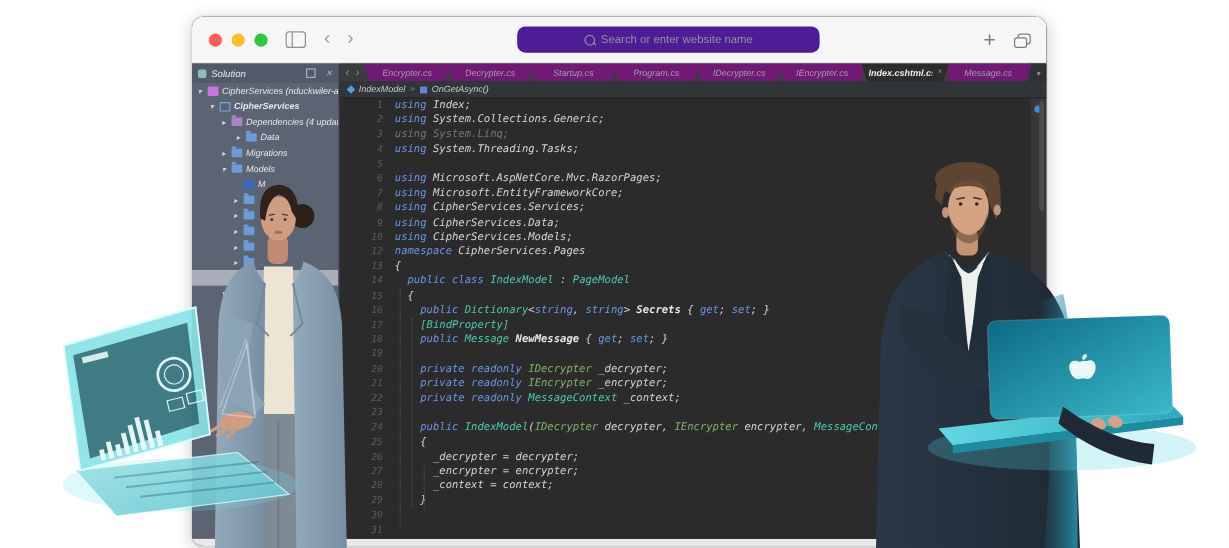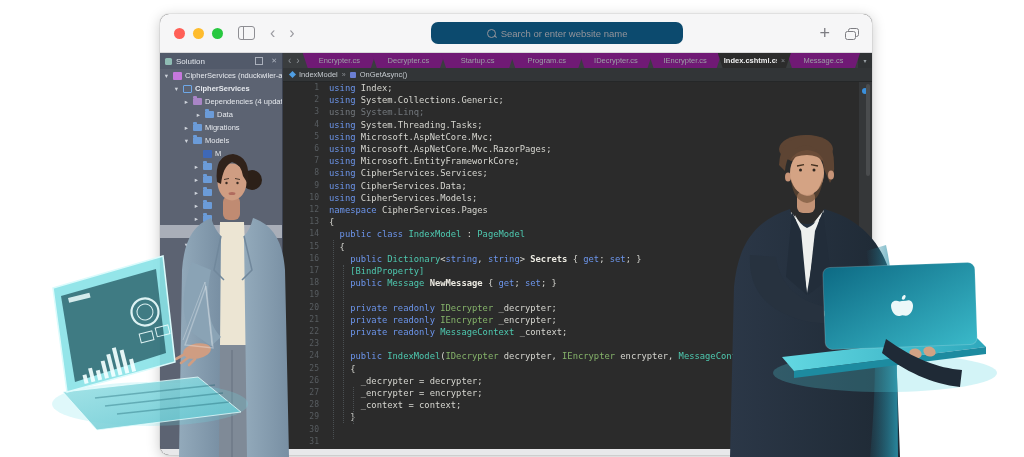--- a/index.html
+++ b/index.html
@@ -9,31 +9,31 @@
   .window{position:absolute;left:160px;top:14px;width:712px;height:441px;border-radius:9px;
           background:#2b2b2b;box-shadow:0 3px 14px rgba(0,0,0,.22),0 0 0 1px rgba(0,0,0,.06);
           overflow:hidden;display:flex;flex-direction:column;}
   .chrome{height:38px;background:#f6f6f7;border-bottom:1px solid #d9d9db;display:flex;
           align-items:center;padding:0 14px;gap:9px;flex:none;}
   .tl{width:11px;height:11px;border-radius:50%;}
   .tl+.tl{margin-left:-1px;}
   .sbtoggle{width:15px;height:12px;border:1.5px solid #8e8e93;border-radius:3px;position:relative;margin-left:6px;}
   .sbtoggle::before{content:"";position:absolute;left:4px;top:0;bottom:0;border-left:1.5px solid #8e8e93;}
   .nav{display:flex;gap:14px;margin-left:6px;font-size:16px;color:#9a9aa0;}
-  .searchpill{margin:0 auto;width:252px;height:22px;border-radius:7px;background:#0c4a6e;
+  .searchpill{margin:0 auto;width:252px;height:22px;border-radius:7px;background:#4c1d95;
               display:flex;align-items:center;justify-content:center;gap:5px;color:#94949a;font-size:9.5px;}
   .mag{width:7px;height:7px;border:1.2px solid #94949a;border-radius:50%;position:relative;flex:none;}
   .mag::after{content:"";position:absolute;left:6px;top:6px;width:3px;border-top:1.2px solid #94949a;transform:rotate(45deg);}
   .plus{font-size:18px;color:#7d7d82;margin-right:6px;}
   .tabsov{width:13px;height:11px;position:relative;}
   .tabsov i{position:absolute;border:1.4px solid #7d7d82;border-radius:2.5px;display:block;}
   .tabsov i:first-child{left:3px;top:0;width:9px;height:7px;background:#f6f6f7;}
   .tabsov i:last-child{left:0;top:3px;width:9px;height:7px;background:#f6f6f7;}
   
-  .main{flex:1;display:flex;min-height:0;}
+  .main{flex:1;display:flex;min-height:0;font-style:italic;}
   .sidebar{width:122px;flex:none;background:#5c6372;color:#e6e9ee;font-size:7.5px;
            border-right:1px solid #3c4250;display:flex;flex-direction:column;}
   .sbhead{height:16px;background:#525a6a;display:flex;align-items:center;gap:4px;padding:0 5px;
           font-size:8px;color:#e2e6ed;flex:none;}
   .sbhead .hic{width:7px;height:7px;border-radius:1.5px;background:#8fbcb4;flex:none;}
   .sbhead .sp{flex:1;}
   .wi{width:6px;height:6px;border:1px solid #aab0bc;margin-right:4px;}
   .wx{color:#aab0bc;font-size:7px;}
   .tree{flex:1;overflow:hidden;position:relative;}
   .trow{height:13px;display:flex;align-items:center;gap:3px;white-space:nowrap;}
@@ -265,21 +265,20 @@
             <div class="cl">
               <span class="ln">3</span>
               <span class="lt"><span class="d">using System.Linq;</span></span>
             </div>
             <div class="cl">
               <span class="ln">4</span>
               <span class="lt"><span class="k">using </span><span class="p">System.Threading.Tasks;</span></span>
             </div>
             <div class="cl">
               <span class="ln">5</span>
-              <span class="lt"><span class="k">using </span><span class="p">Microsoft.AspNetCore.Mvc;</span></span>
             </div>
             <div class="cl">
               <span class="ln">6</span>
               <span class="lt"><span class="k">using </span><span class="p">Microsoft.AspNetCore.Mvc.RazorPages;</span></span>
             </div>
             <div class="cl">
               <span class="ln">7</span>
               <span class="lt"><span class="k">using </span><span class="p">Microsoft.EntityFrameworkCore;</span></span>
             </div>
             <div class="cl">

